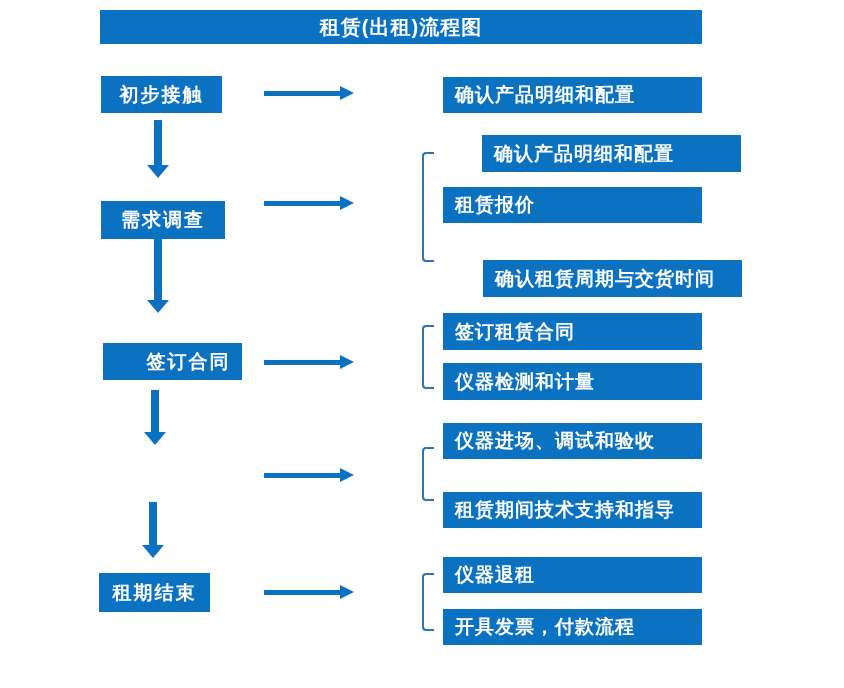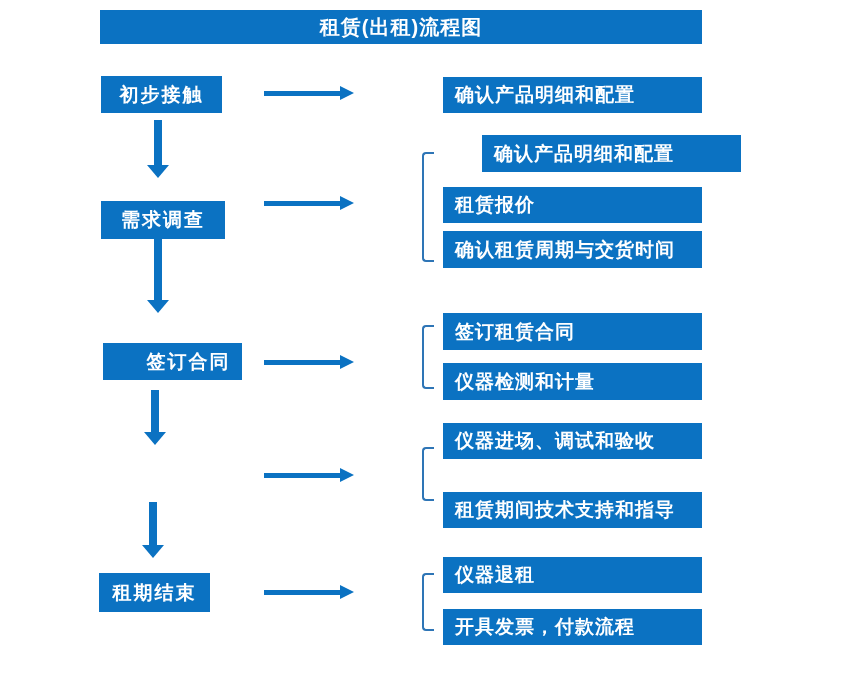--- a/index.html
+++ b/index.html
@@ -94,21 +94,21 @@
   </div>
 
   <div class="bracket" style="top:152px;height:106px;"></div>
   <div class="bracket" style="top:325px;height:60px;"></div>
   <div class="bracket" style="top:447px;height:50px;"></div>
   <div class="bracket" style="top:573px;height:54px;"></div>
 
   <div class="obox" style="top:77px;height:36px;">确认产品明细和配置</div>
   <div class="obox" style="top:135px;height:37px;margin-left:39px;">确认产品明细和配置</div>
   <div class="obox" style="top:187px;height:36px;">租赁报价</div>
-  <div class="obox" style="top:231px;height:37px;">确认租赁周期与交货时间</div>
+  <div class="obox" style="top:260px;height:37px;margin-left:40px;">确认租赁周期与交货时间</div>
   <div class="obox" style="top:313px;height:37px;">签订租赁合同</div>
   <div class="obox" style="top:363px;height:37px;">仪器检测和计量</div>
   <div class="obox" style="top:423px;height:36px;">仪器进场、调试和验收</div>
   <div class="obox" style="top:492px;height:36px;text-align:center;">租赁期间技术支持和指导</div>
   <div class="obox" style="top:557px;height:36px;">仪器退租</div>
   <div class="obox" style="top:609px;height:36px;">开具发票，付款流程</div>
 
 </div>
 
 </body></html>

